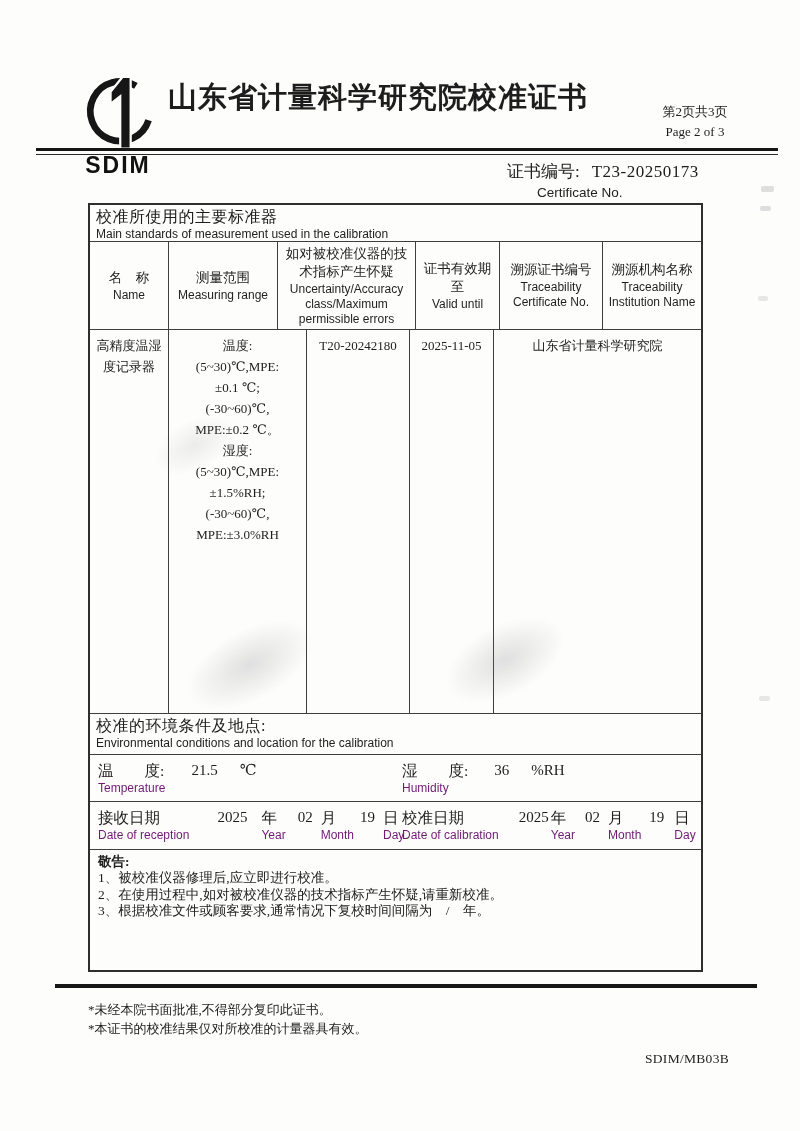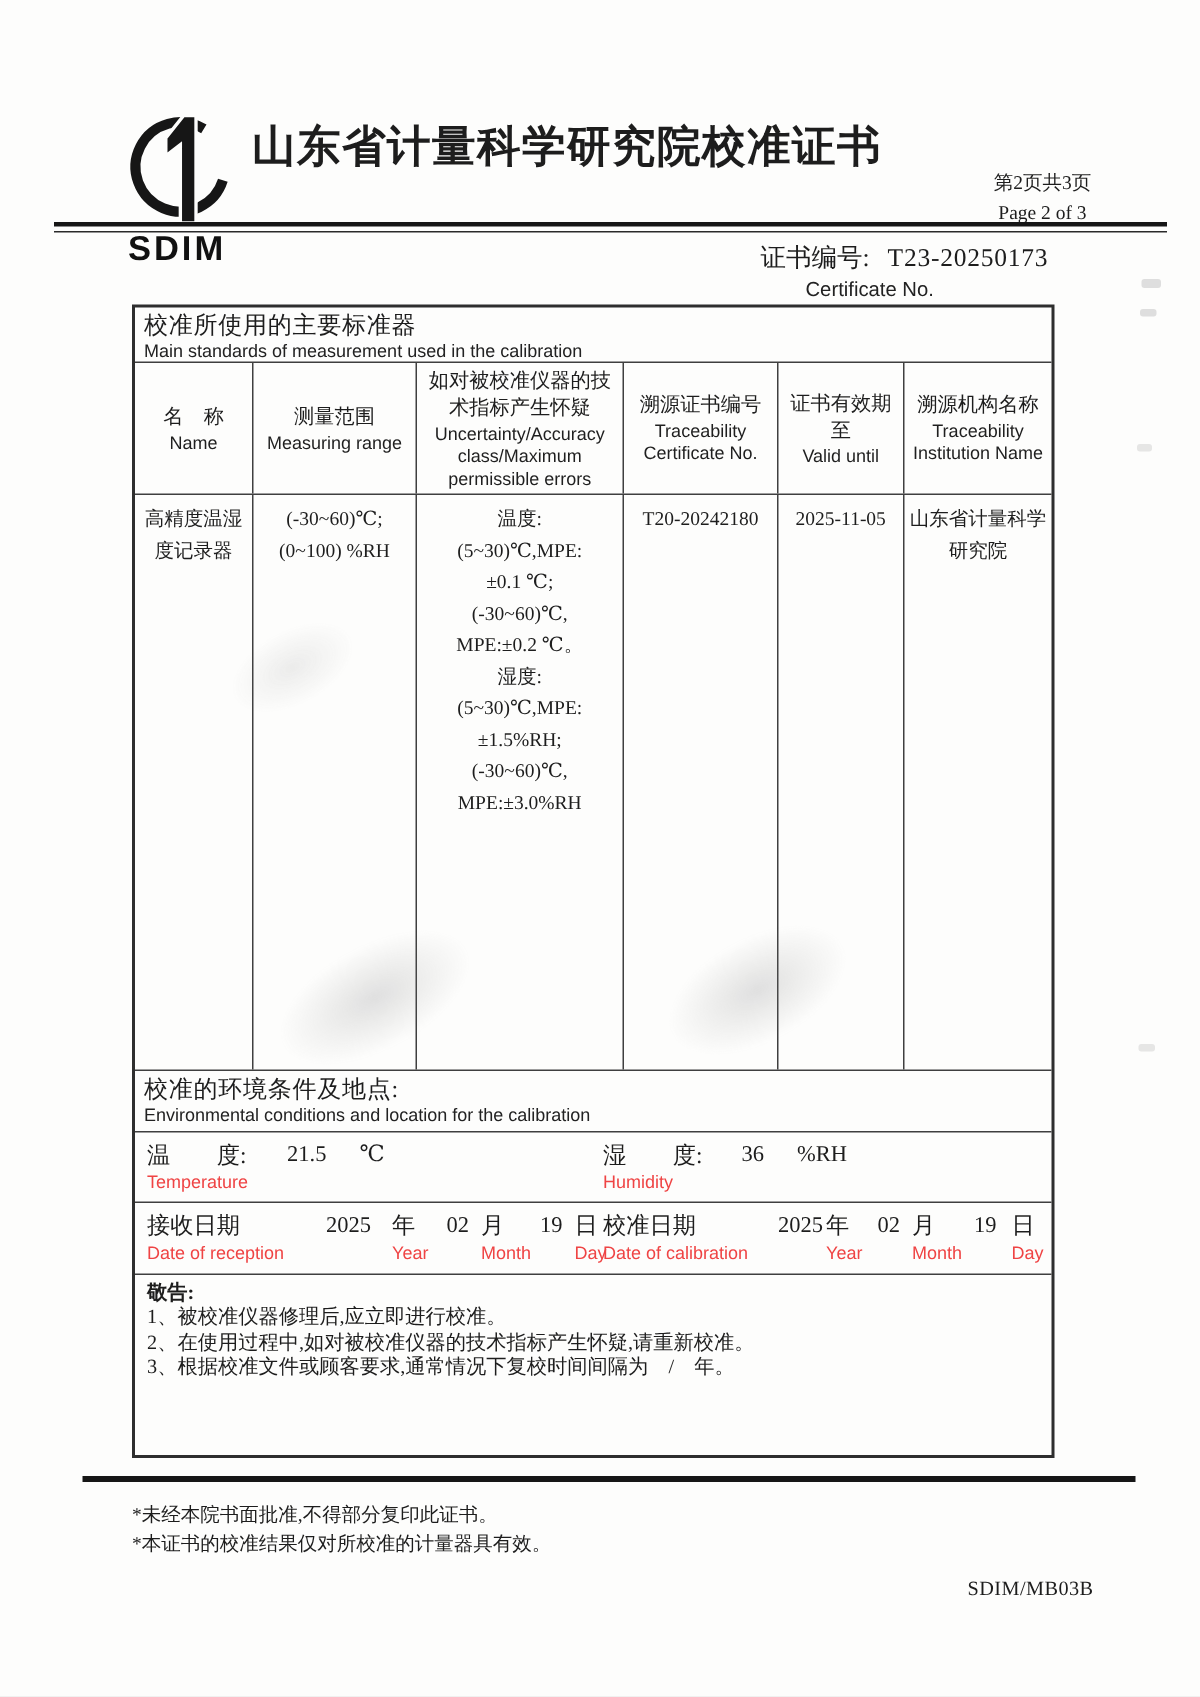--- a/index.html
+++ b/index.html
@@ -16,21 +16,21 @@
 
   
   .logo { position:absolute; left:62px; top:74px; width:112px; text-align:center; }
   .logo svg { display:block; margin:0 auto; }
   .logo-text { font-family:"Liberation Sans","DejaVu Sans",sans-serif; font-weight:bold; font-size:23px; letter-spacing:2px; color:#111; margin-top:-4px; }
 
   .title-block { position:absolute; left:168px; top:78px; width:452px; text-align:left; }
   .title-cn { font-size:29px; font-weight:bold; letter-spacing:1px; white-space:nowrap; }
   .title-en { font-family:"Liberation Sans","DejaVu Sans",sans-serif; font-weight:bold; font-size:20px; margin-top:9px; letter-spacing:0.2px; white-space:nowrap; }
 
-  .page-info { position:absolute; left:640px; top:112px; width:110px; text-align:center; font-size:13px; line-height:20px; }
+  .page-info { position:absolute; left:640px; top:102px; width:110px; text-align:center; font-size:13px; line-height:20px; }
   .page-info .en { font-family:"Liberation Serif","DejaVu Serif",serif; }
 
   .header-rule { position:absolute; left:36px; top:148px; width:742px; height:7px;
     border-top:3px solid #161616; border-bottom:1px solid #2a2a2a; }
 
   .cert-no { position:absolute; left:507px; top:160px; }
   .cert-line { font-size:17px; white-space:nowrap; }
   .cert-line .val { margin-left:12px; letter-spacing:0.5px; }
   .cert-en { font-family:"Liberation Sans","DejaVu Sans",sans-serif; font-size:13.5px; margin-top:2px; margin-left:30px; color:#222; }
 
@@ -59,21 +59,21 @@
   .env-title .sec-cn { font-size:16px; }
 
   .kv-row { position:relative; }
   .row-temp { height:47px; }
   .row-others { height:55px; }
   .row-dates { height:48px; }
 
   .kv { position:absolute; top:5px; display:flex; align-items:flex-start; }
   .kv-col { display:flex; flex-direction:column; }
   .kv-cn { font-size:15.5px; line-height:21px; white-space:nowrap; }
-  .kv-en { font-family:"Liberation Sans","DejaVu Sans",sans-serif; font-size:12px; line-height:15px; color:#ef4444; white-space:nowrap; }
+  .kv-en { font-family:"Liberation Sans","DejaVu Sans",sans-serif; font-size:12px; line-height:15px; color:#701a75; white-space:nowrap; }
   .kv-val { font-size:15px; line-height:21px; margin-left:26px; white-space:nowrap; }
   .kv-unit { font-size:15px; line-height:21px; margin-left:22px; white-space:nowrap; }
   .kv-val-loc { font-size:15px; line-height:22px; margin-left:14px; width:188px; white-space:normal; }
 
   .date-kv { position:absolute; top:5px; display:flex; align-items:flex-start; }
   .d-num { font-size:15px; line-height:21px; white-space:nowrap; }
 
   .notes { flex:1; padding:3px 8px 0 8px; }
   .notes-title { font-size:13.5px; line-height:17px; font-weight:bold; }
   .notes-items { font-size:13.5px; line-height:16.5px; white-space:pre-line; }
@@ -134,41 +134,37 @@
         <div class="h-en">Name</div>
       </div>
       <div class="hcell w1 c1">
         <div class="h-cn">测量范围</div>
         <div class="h-en">Measuring range</div>
       </div>
       <div class="hcell w2 c2">
         <div class="h-cn">如对被校准仪器的技术指标产生怀疑</div>
         <div class="h-en">Uncertainty/Accuracy class/Maximum permissible errors</div>
       </div>
+      <div class="hcell w4 c4">
+        <div class="h-cn">证书有效期至</div>
+        <div class="h-en">Valid until</div>
+      </div>
       <div class="hcell w3 c3">
         <div class="h-cn">溯源证书编号</div>
         <div class="h-en">Traceability Certificate No.</div>
       </div>
-      <div class="hcell w4 c4">
-        <div class="h-cn">证书有效期至</div>
-        <div class="h-en">Valid until</div>
-      </div>
       <div class="hcell w5 c5">
         <div class="h-cn">溯源机构名称</div>
         <div class="h-en">Traceability Institution Name</div>
       </div>
     </div>
 
     <div class="sec tbody">
       <div class="bcell w0 c0">
         <div class="b-text">高精度温湿度记录器</div>
-      </div>
-      <div class="bcell w1 c1">
-        <div class="b-text">(-30~60)℃;
-(0~100) %RH</div>
       </div>
       <div class="bcell w2 c2">
         <div class="b-text">温度:
 (5~30)℃,MPE:
 ±0.1 ℃;
 (-30~60)℃,
 MPE:±0.2 ℃。
 湿度:
 (5~30)℃,MPE:
 ±1.5%RH;

